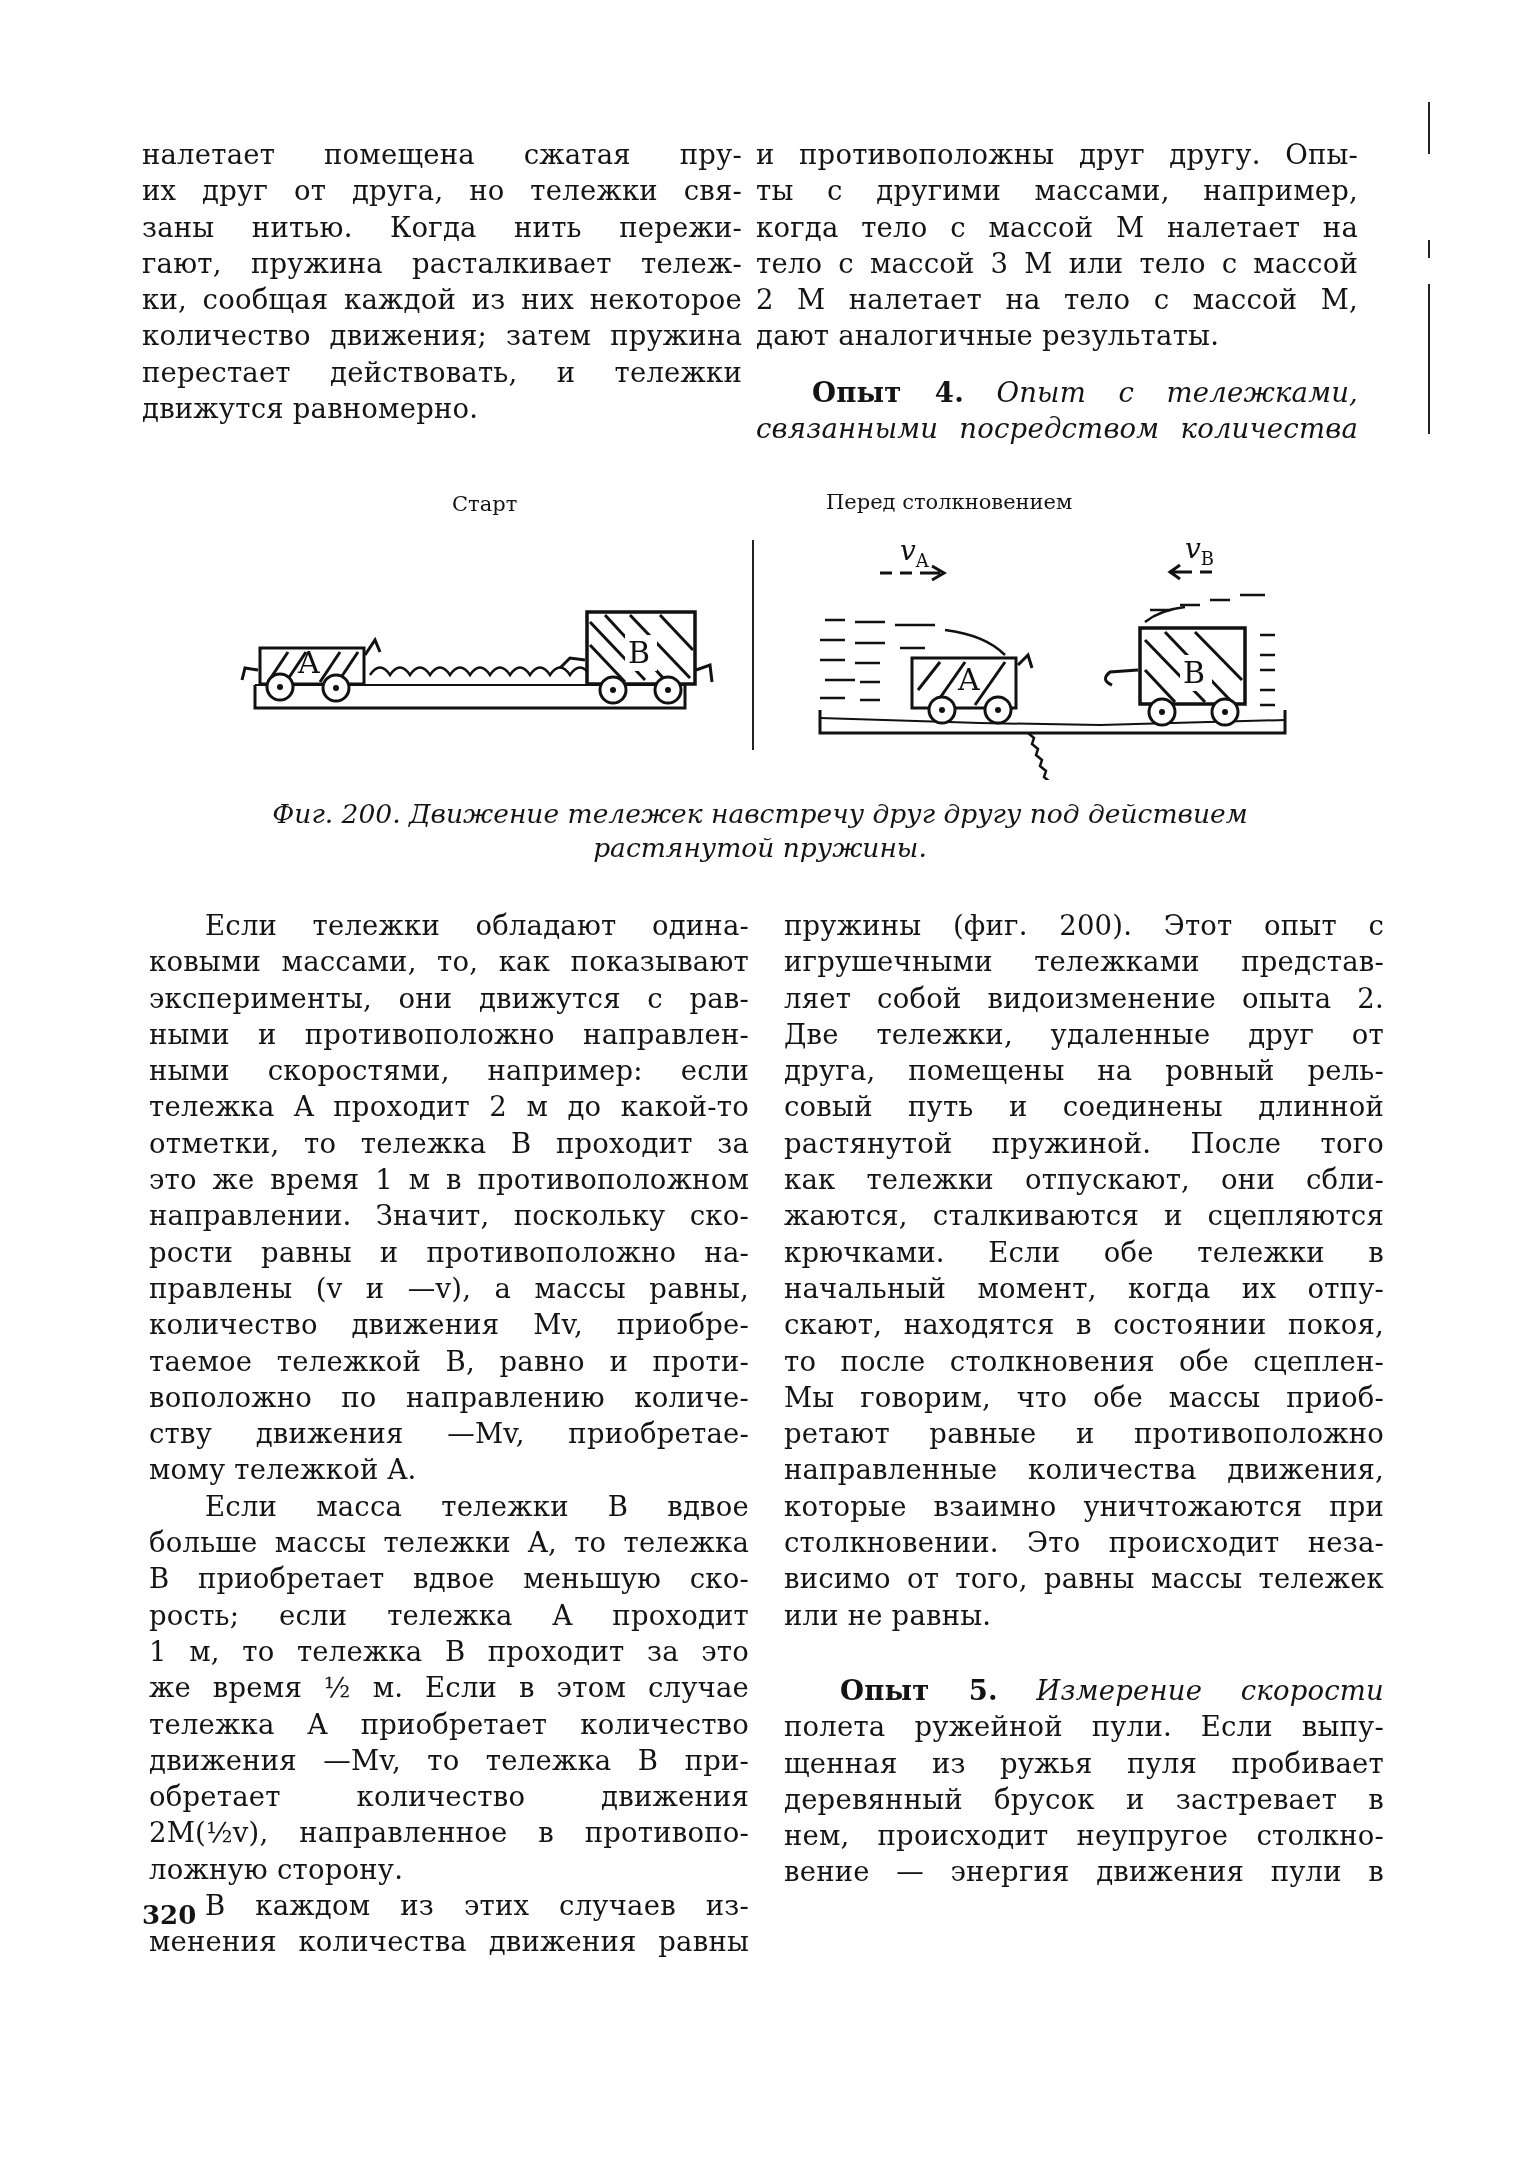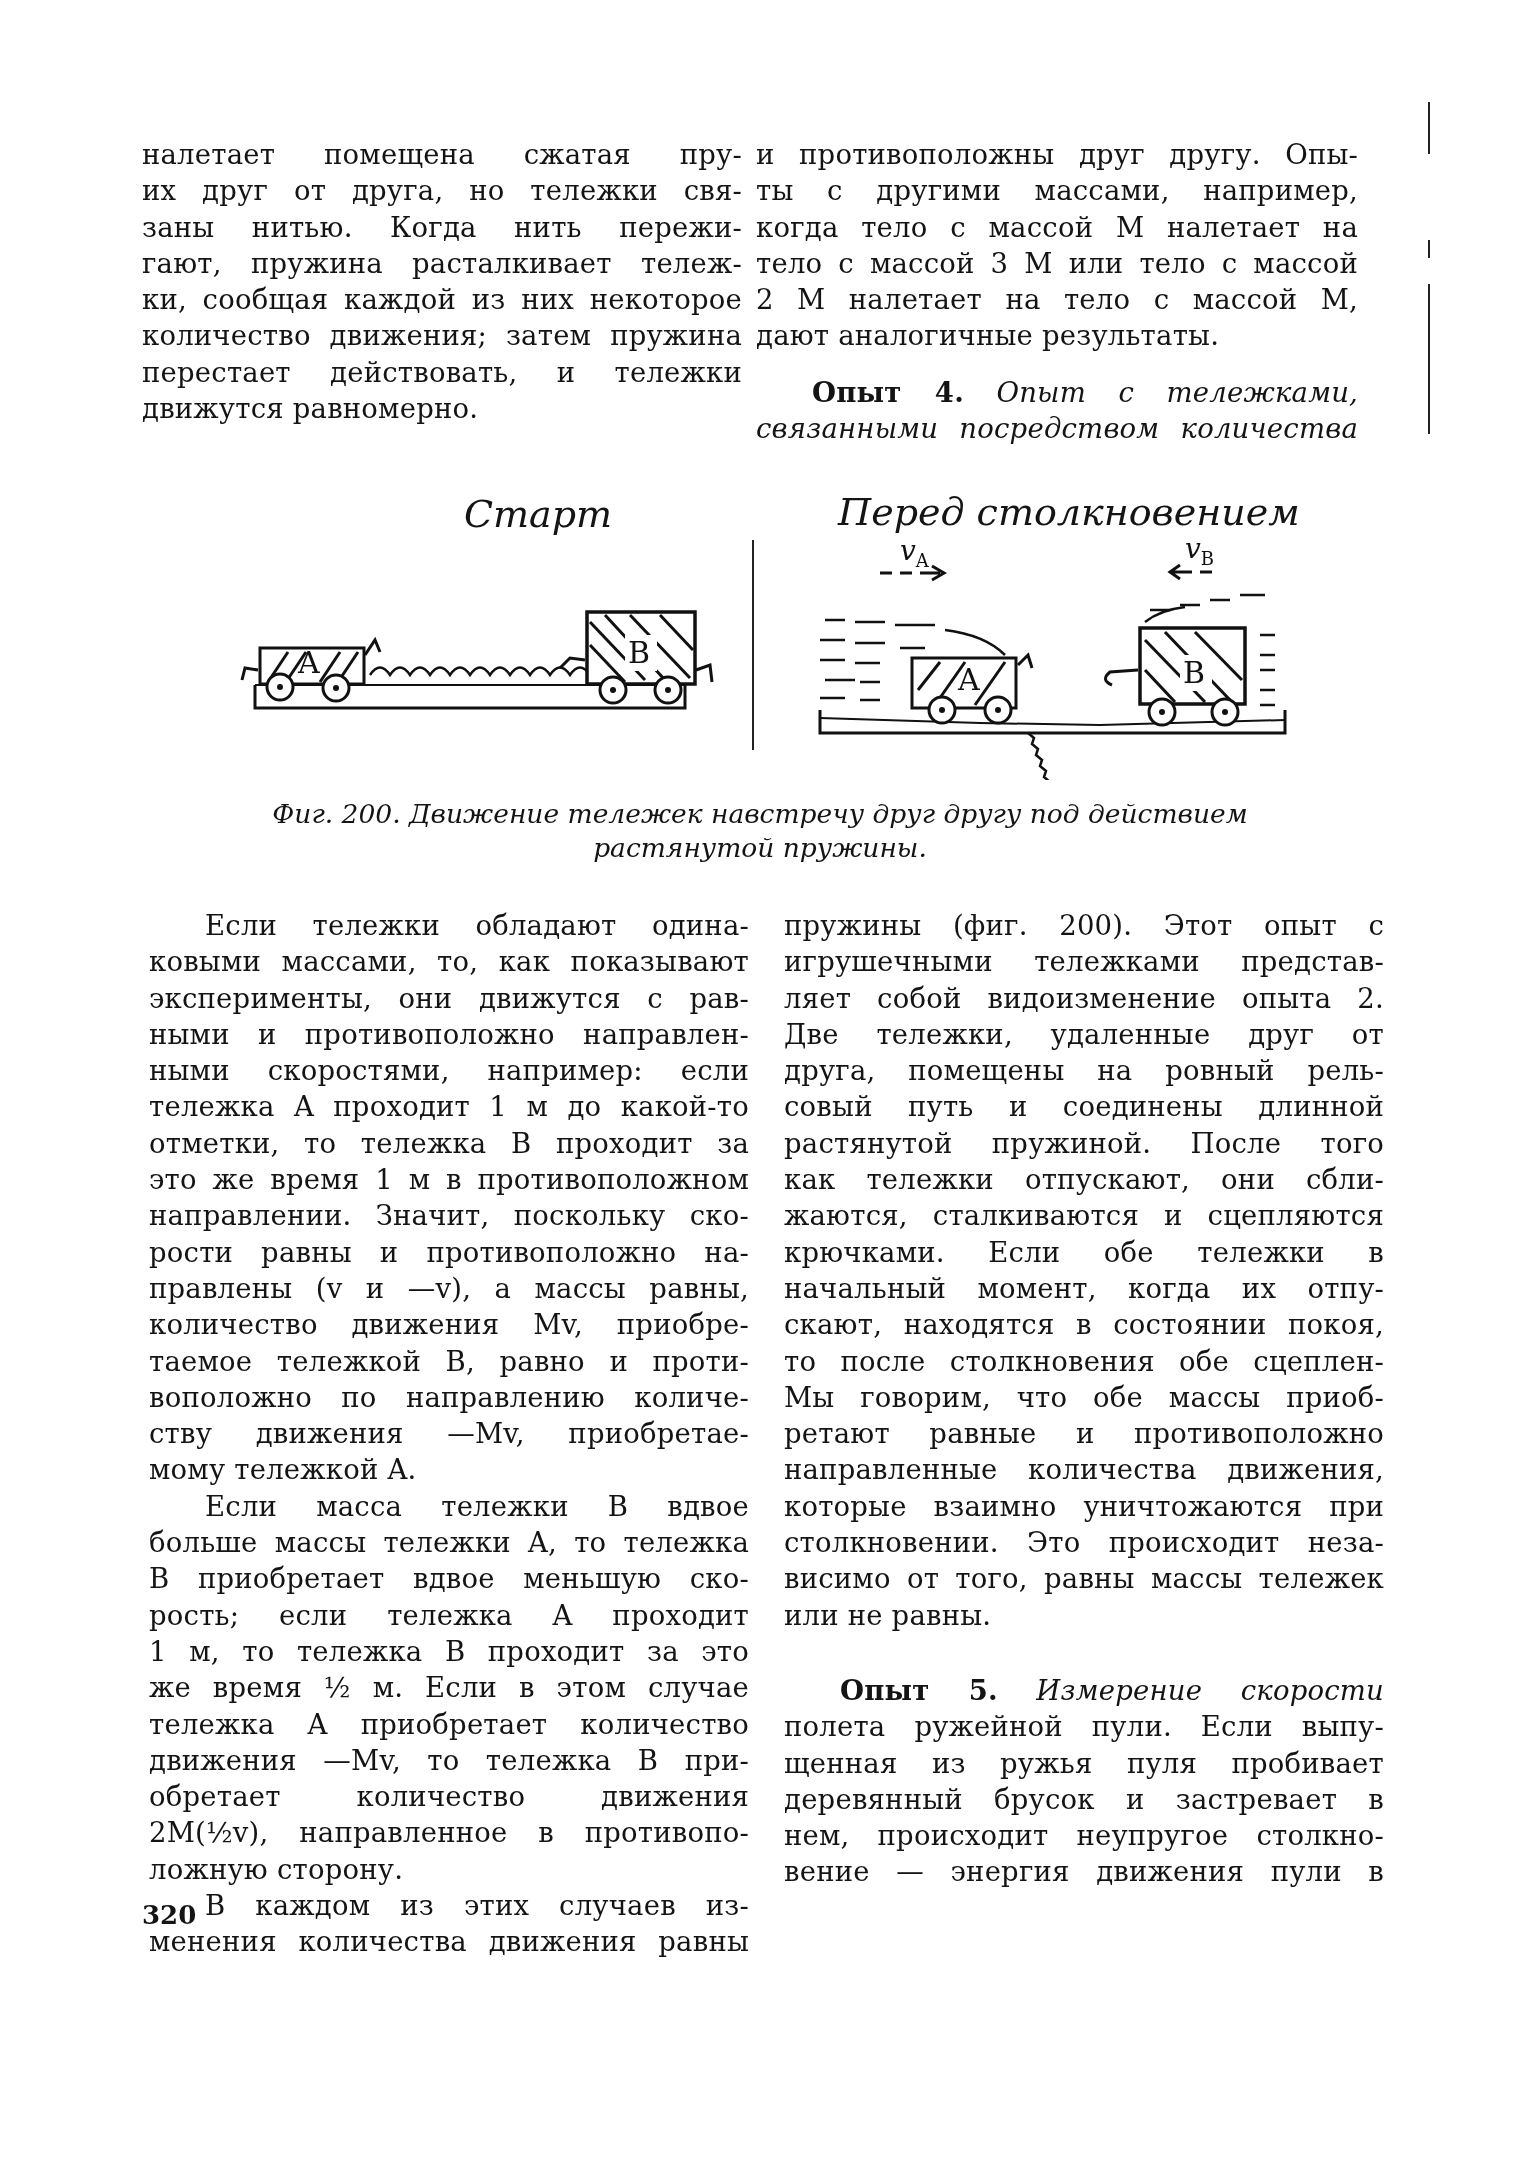--- a/index.html
+++ b/index.html
@@ -19,23 +19,22 @@
   .col .ln.last { text-align-last: left; }
   .col .ln.indent { padding-left: 56px; }
   .it { font-style: italic; }
   .bd { font-weight: bold; }
   #top-left { left: 142px; top: 136px; width: 600px; }
   #top-right { left: 756px; top: 136px; width: 602px; }
   #bot-left { left: 149px; top: 907px; width: 600px; }
   #bot-right { left: 784px; top: 907px; width: 600px; }
   #opyt5 { left: 784px; top: 1672px; width: 600px; }
   .fig-label {
-    position: absolute; font-style: italic; font-size: 38px;
+    position: absolute; font-size: 21px;
     font-family: "DejaVu Serif", serif;
-    margin-left: 12px;
   }
   #caption {
     position: absolute; left: 200px; top: 797px; width: 1120px;
     text-align: center; font-style: italic; font-size: 26.5px; line-height: 34px;
   }
   #page-number {
     position: absolute; left: 142px; top: 1900px; font-weight: bold; font-size: 26px;
   }
   svg { position: absolute; }
   .margin-mark { position: absolute; background: #222; width: 2px; }
@@ -173,21 +172,21 @@
   <div>Фиг. 200. Движение тележек навстречу друг другу под действием</div>
   <div>растянутой пружины.</div>
 </div>
 
 <div id="bot-left" class="col">
   <span class="ln indent">Если тележки обладают одина-</span>
   <span class="ln">ковыми массами, то, как показывают</span>
   <span class="ln">эксперименты, они движутся с рав-</span>
   <span class="ln">ными и противоположно направлен-</span>
   <span class="ln">ными скоростями, например: если</span>
-  <span class="ln">тележка A проходит 1 м до какой-то</span>
+  <span class="ln">тележка A проходит 2 м до какой-то</span>
   <span class="ln">отметки, то тележка B проходит за</span>
   <span class="ln">это же время 1 м в противоположном</span>
   <span class="ln">направлении. Значит, поскольку ско-</span>
   <span class="ln">рости равны и противоположно на-</span>
   <span class="ln">правлены (v и —v), а массы равны,</span>
   <span class="ln">количество движения Mv, приобре-</span>
   <span class="ln">таемое тележкой B, равно и проти-</span>
   <span class="ln">воположно по направлению количе-</span>
   <span class="ln">ству движения —Mv, приобретае-</span>
   <span class="ln last">мому тележкой A.</span>

